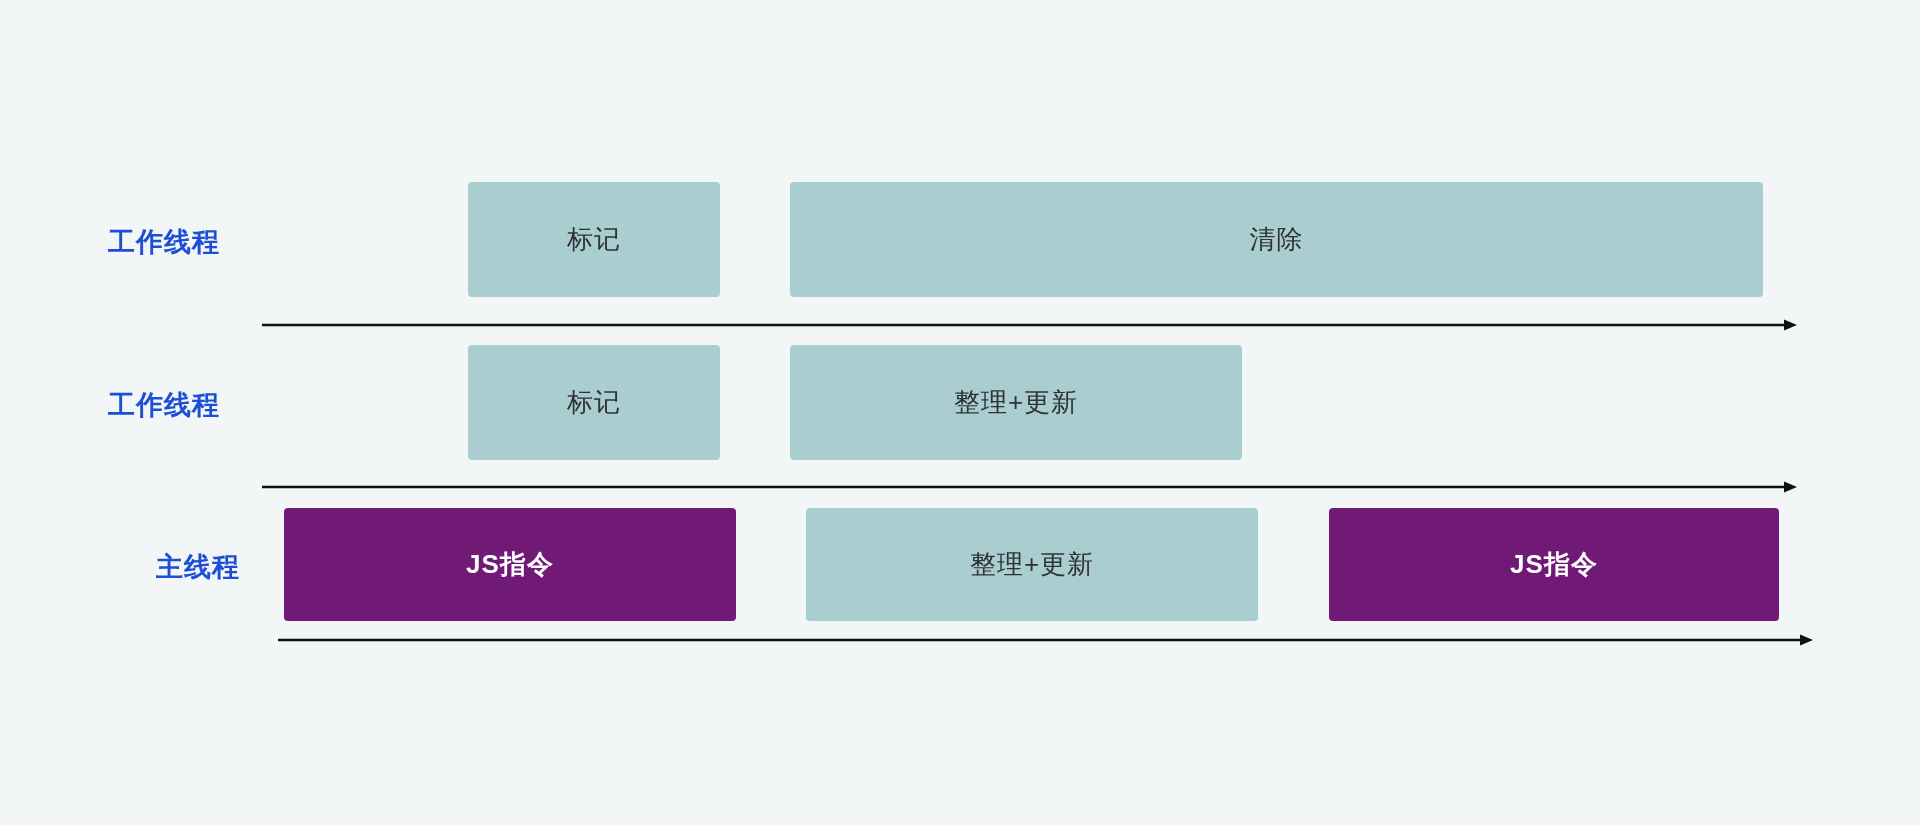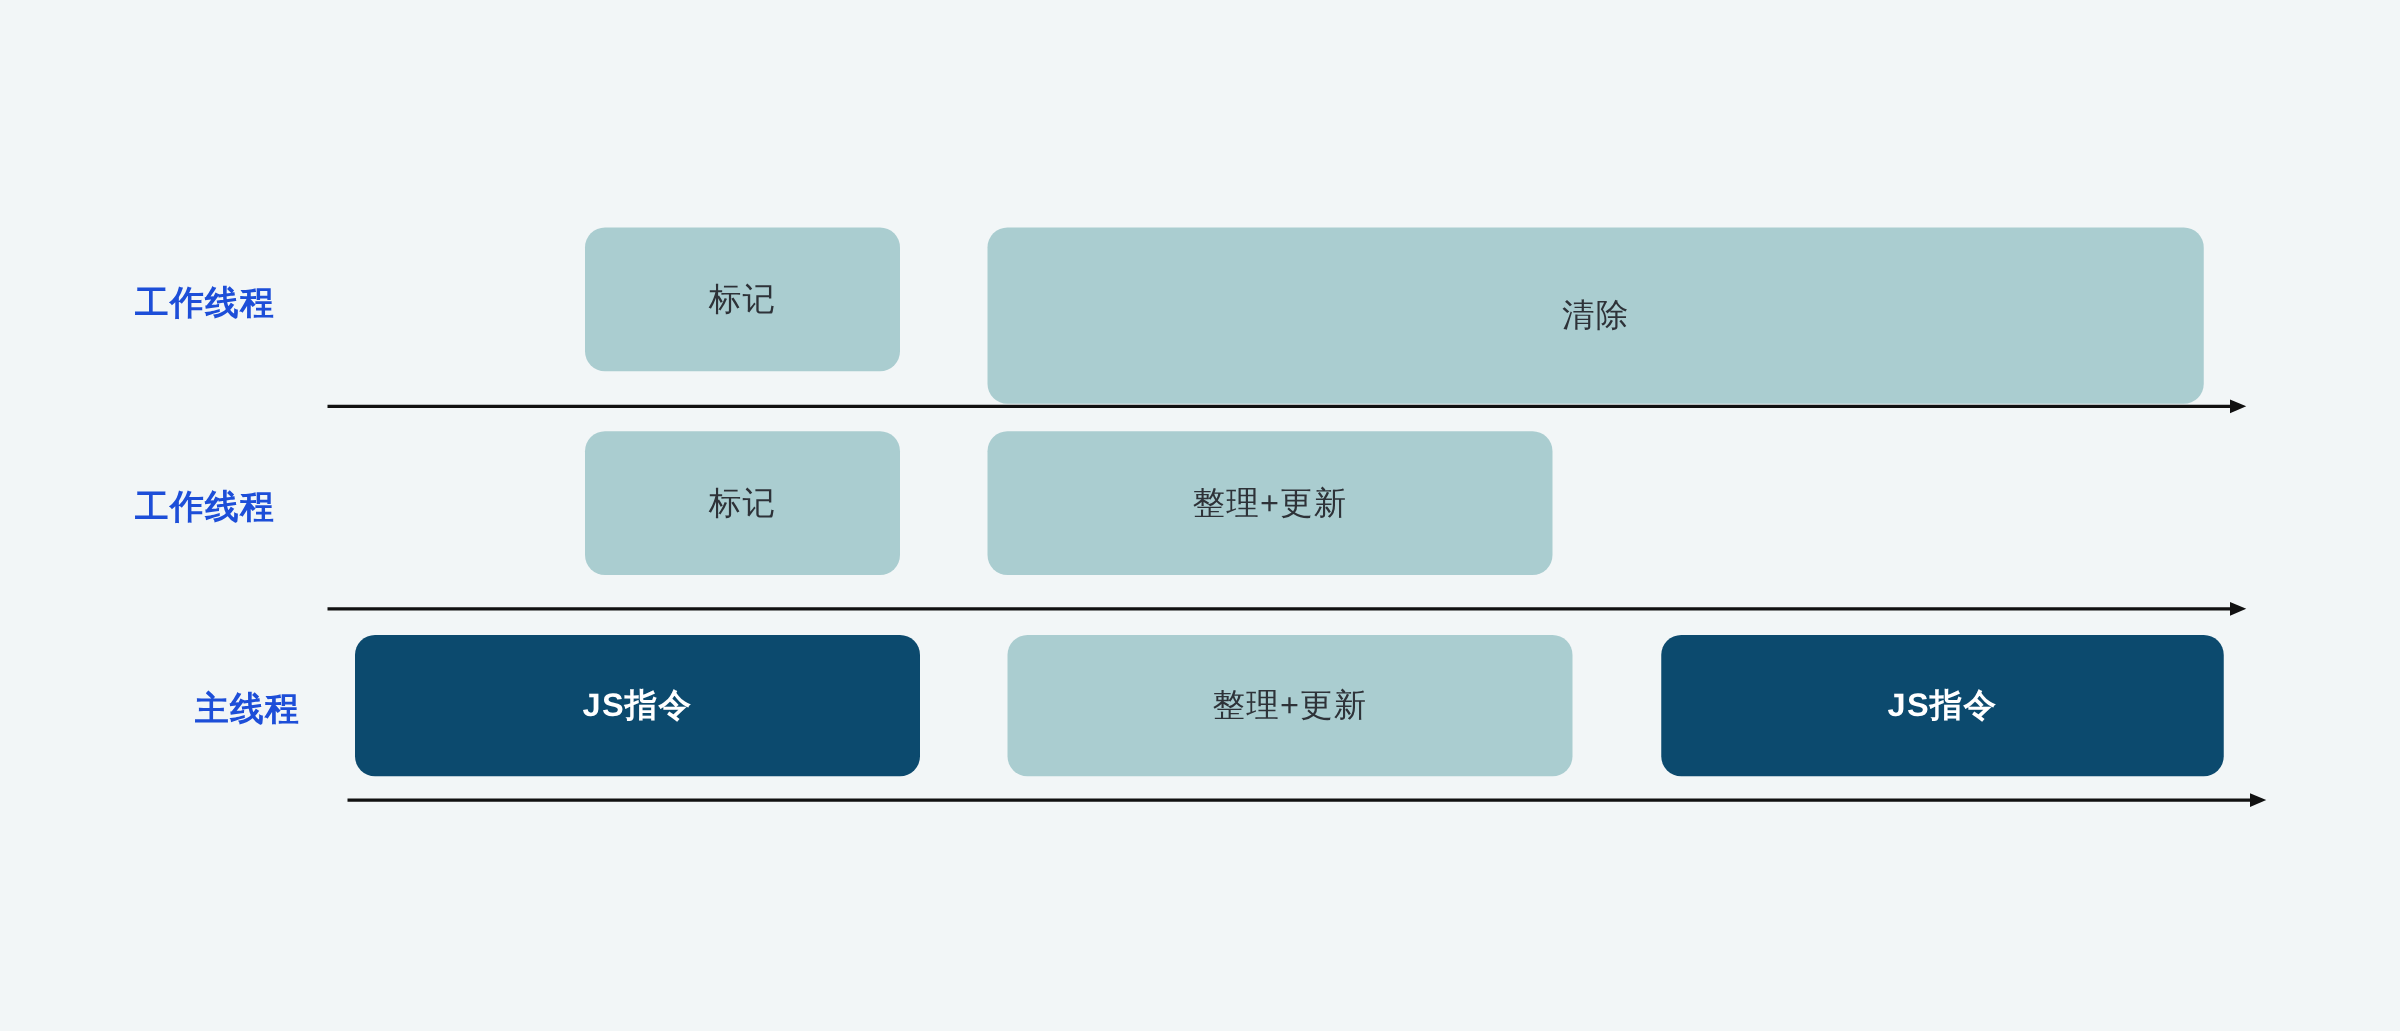--- a/index.html
+++ b/index.html
@@ -34,42 +34,42 @@
     font-weight: 700;
     color: #1d4ed8;
     letter-spacing: 1px;
     white-space: nowrap;
     line-height: 1;
   }
 
   
   .block {
     position: absolute;
-    border-radius: 16px;
+    border-radius: 4px;
     display: flex;
     align-items: center;
     justify-content: center;
     box-sizing: border-box;
     text-align: center;
     line-height: 1.2;
   }
   .block .block-text {
     font-size: 26px;
     letter-spacing: 1px;
     white-space: nowrap;
   }
   .block.tone-light {
     background: #aacdd0;
   }
   .block.tone-light .block-text {
     color: #2e3238;
     font-weight: 400;
   }
   .block.tone-dark {
-    background: #0c4a6e;
+    background: #701a75;
   }
   .block.tone-dark .block-text {
     color: #ffffff;
     font-weight: 700;
   }
 
   
   .axis {
     position: absolute;
     height: 14px;
@@ -103,21 +103,21 @@
 </style>
 </head>
 <body>
 
 <div id="diagram">
     <div class="lane" style="top: 0px; height: 825px;">
       <div class="lane-label" style="left: 108px; top: 229px;">工作线程</div>
       <div class="block tone-light" style="left: 468px; top: 182px; width: 252px; height: 115px;">
         <span class="block-text">标记</span>
       </div>
-      <div class="block tone-light" style="left: 790px; top: 182px; width: 973px; height: 141px;">
+      <div class="block tone-light" style="left: 790px; top: 182px; width: 973px; height: 115px;">
         <span class="block-text">清除</span>
       </div>
       <div class="axis" style="left: 262px; top: 318px; width: 1535px;">
         <svg width="1535" height="14" viewBox="0 0 1535 14">
           <line x1="0" y1="7" x2="1524" y2="7" stroke="#111111" stroke-width="2.6"></line>
           <polygon points="1522,1.5 1535,7 1522,12.5" fill="#111111"></polygon>
         </svg>
       </div>
     </div>
     <div class="lane" style="top: 0px; height: 825px;">

